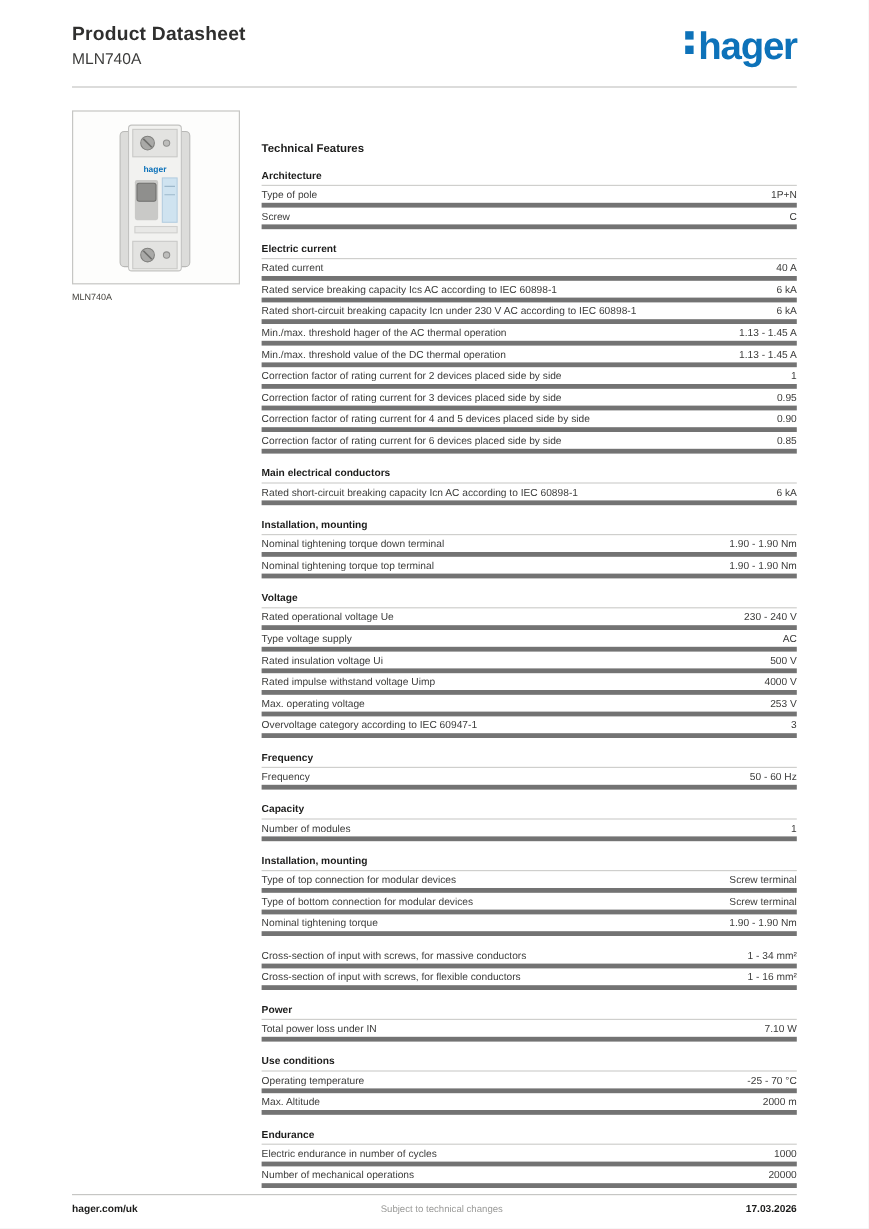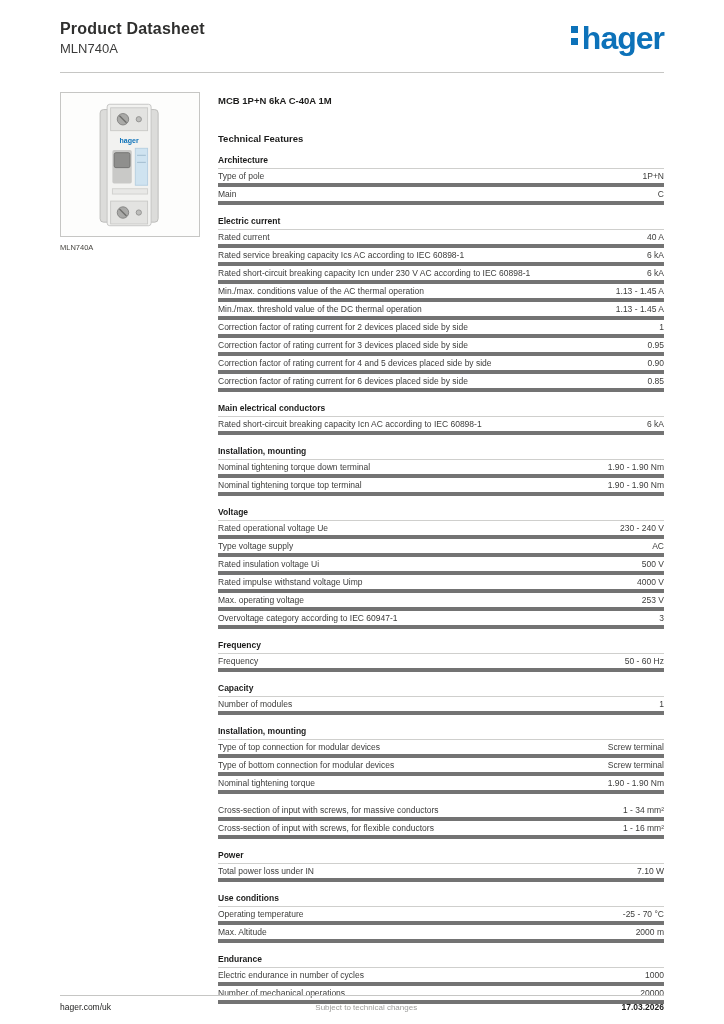--- a/index.html
+++ b/index.html
@@ -26,21 +26,21 @@
   .product-title { font-size:9.5px; font-weight:bold; color:#1c1c1b; margin-top:3px; }
   .features-heading { font-size:9.5px; font-weight:bold; color:#1c1c1b; margin-top:27px; }
 
   .sections { margin-top:4px; }
   .section { margin-top:9px; }
   .section-title { font-size:8.5px; font-weight:bold; color:#1c1c1b; padding:2px 0 3px; border-bottom:1px solid #cfcfcd; }
   .row { display:flex; justify-content:space-between; align-items:baseline; gap:10px; padding:2px 0 2px; border-bottom:4px solid #737373; font-size:8.5px; line-height:10px; color:#3c3c3b; }
   .row .value { white-space:nowrap; text-align:right; }
 
   .footer { position:absolute; left:60px; right:60px; bottom:12px; border-top:1px solid #c6c6c4; padding-top:6px; display:flex; justify-content:space-between; align-items:baseline; font-size:8.5px; }
-  .footer .site { font-weight:normal; color:#1c1c1b; text-decoration:none; }
+  .footer .site { font-weight:bold; color:#1c1c1b; text-decoration:none; }
   .footer .note { color:#9b9b99; font-size:8px; }
   .footer .date { font-weight:bold; color:#1c1c1b; }
 </style>
 </head>
 <body>
 
 <div class="page">
 
   <div class="header">
     <div>
@@ -79,50 +79,49 @@
           <rect x="66" y="56" width="14" height="42" fill="#cfe3f0" stroke="#b3cde0"></rect>
           <line x1="68" y1="64" x2="78" y2="64" stroke="#9db8cb"></line>
           <line x1="68" y1="72" x2="78" y2="72" stroke="#9db8cb"></line>
           <rect x="40" y="102" width="40" height="6" fill="#e8e8e6" stroke="#cfcfcd"></rect>
         </svg>
       </div>
       <div class="caption">MLN740A</div>
     </aside>
 
     <main class="data-col">
-      <div class="product-title">MCB 1P+N 6kA C-40A 1M</div>
       <div class="features-heading">Technical Features</div>
       <div class="sections">
           <section class="section">
             <div class="section-title">Architecture</div>
             <div class="row">
               <span class="label">Type of pole</span>
               <span class="value">1P+N</span>
             </div>
             <div class="row">
-              <span class="label">Main</span>
+              <span class="label">Screw</span>
               <span class="value">C</span>
             </div>
           </section>
           <section class="section">
             <div class="section-title">Electric current</div>
             <div class="row">
               <span class="label">Rated current</span>
               <span class="value">40 A</span>
             </div>
             <div class="row">
               <span class="label">Rated service breaking capacity Ics AC according to IEC 60898-1</span>
               <span class="value">6 kA</span>
             </div>
             <div class="row">
               <span class="label">Rated short-circuit breaking capacity Icn under 230 V AC according to IEC 60898-1</span>
               <span class="value">6 kA</span>
             </div>
             <div class="row">
-              <span class="label">Min./max. conditions value of the AC thermal operation</span>
+              <span class="label">Min./max. threshold hager of the AC thermal operation</span>
               <span class="value">1.13 - 1.45 A</span>
             </div>
             <div class="row">
               <span class="label">Min./max. threshold value of the DC thermal operation</span>
               <span class="value">1.13 - 1.45 A</span>
             </div>
             <div class="row">
               <span class="label">Correction factor of rating current for 2 devices placed side by side</span>
               <span class="value">1</span>
             </div>

